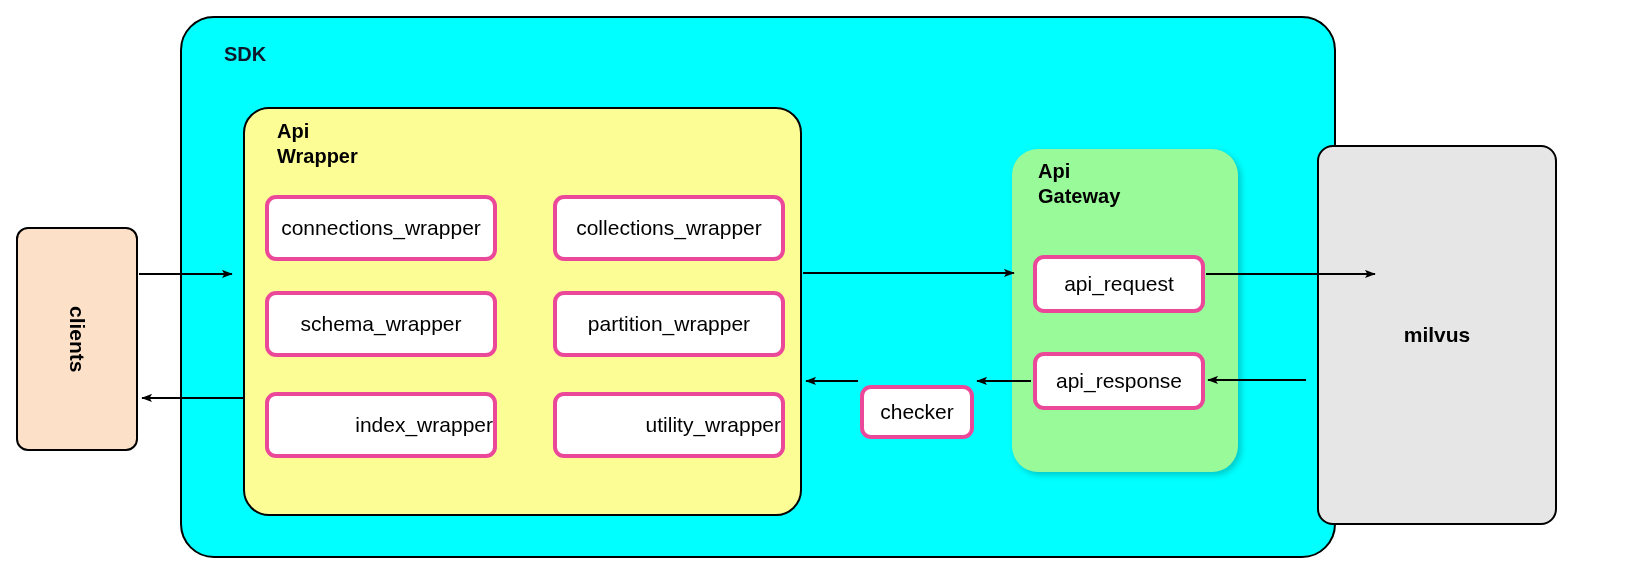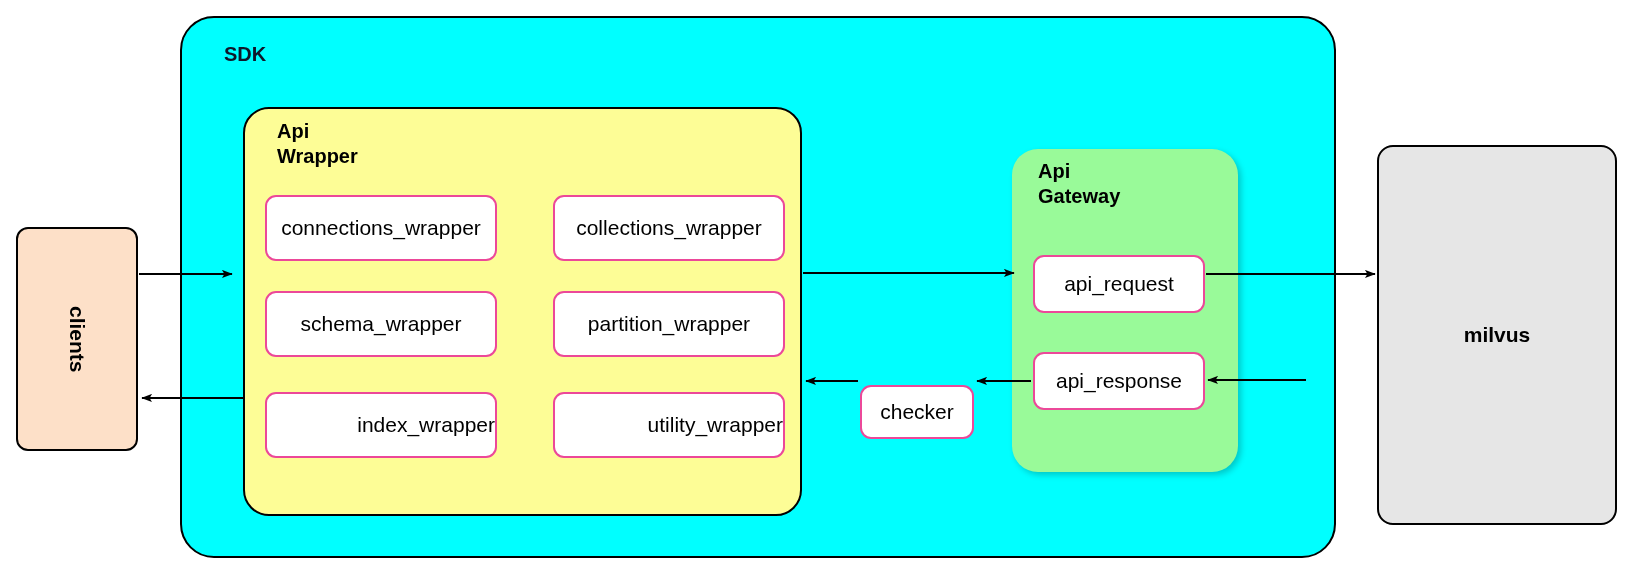--- a/index.html
+++ b/index.html
@@ -90,21 +90,21 @@
     font-size: 20px;
     font-weight: bold;
     color: #000000;
     line-height: 1.25;
     white-space: pre-line;
   }
 
   
   .node {
     background: #ffffff;
-    border: 2px solid #ec4899;
+    border: 4px solid #ec4899;
     border-radius: 11px;
     font-size: 21px;
     color: #000000;
     text-align: center;
   }
 
   
   .node-clients {
     left: 16px;
     top: 227px;
@@ -117,21 +117,21 @@
     font-weight: bold;
     color: #000000;
   }
   .vertical-text {
     writing-mode: vertical-rl;
     text-orientation: mixed;
   }
 
   
   .node-milvus {
-    left: 1377px;
+    left: 1317px;
     top: 145px;
     width: 240px;
     height: 380px;
     background: #e6e6e6;
     border: 2px solid #000000;
     border-radius: 16px;
     font-size: 21px;
     font-weight: bold;
     color: #000000;
   }

